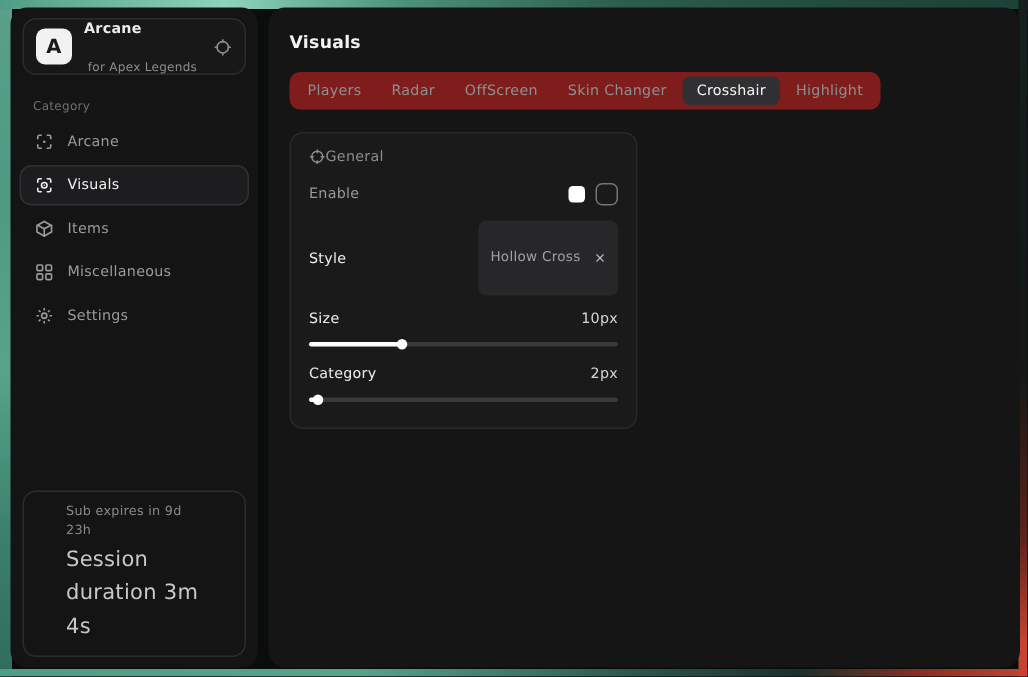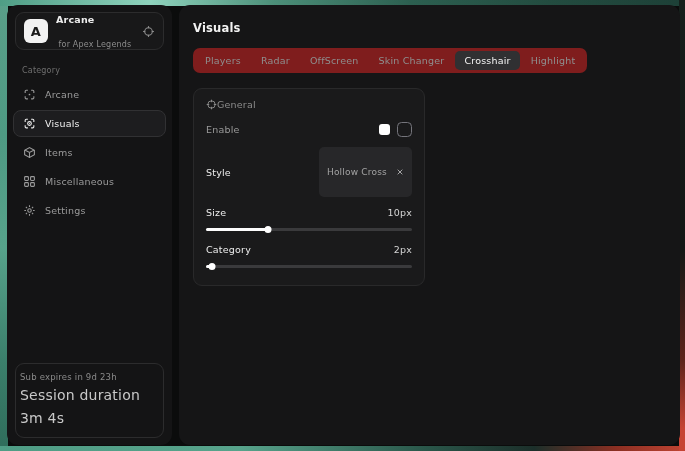--- a/index.html
+++ b/index.html
@@ -37,21 +37,21 @@
   .icon svg { display:block; }
 
   .cat-label { margin:16px 0 3px 15px; font-size:8px; color:#6f6f6f; }
   .nav { margin:2px 6px 0; display:flex; flex-direction:column; }
   .nav-item { height:27px; margin:1px 0; display:flex; align-items:center; gap:9px;
     padding:0 9px; color:#9b9b9b; font-size:9.5px; border:1px solid transparent; border-radius:8px; cursor:default; }
   .nav-item.selected { background:#1d1d1f; border-color:#313133; color:#f0f0f0; }
   .nav-item .icon { color:inherit; }
   .spacer { flex:1 1 auto; }
 
-  .side-footer { margin:0 8px 7px; border:1px solid #2c2c2d; border-radius:9px; padding:7px 4px 8px; }
+  .side-footer { margin:0 8px 7px; border:1px solid #2c2c2d; border-radius:9px; padding:7px 28px 8px; }
   .foot-line1 { font-size:8.5px; color:#8a8a8a; line-height:1.6; }
   .foot-line2 { font-size:14px; color:#c9c9c9; line-height:1.6; }
 
   
   .main-inner { padding:16px 14px; }
   .page-title { font-size:11.5px; font-weight:bold; color:#f2f2f2; }
   .tabs { margin-top:13px; display:inline-flex; align-items:center; gap:2px;
     background:#7f1d1d; border-radius:7px; padding:3px; }
   .tab { padding:4px 9px; font-size:9.5px; color:#8f8f8f; border-radius:5px; white-space:nowrap; cursor:default; }
   .tab.selected { background:#303032; color:#f5f5f5; }

